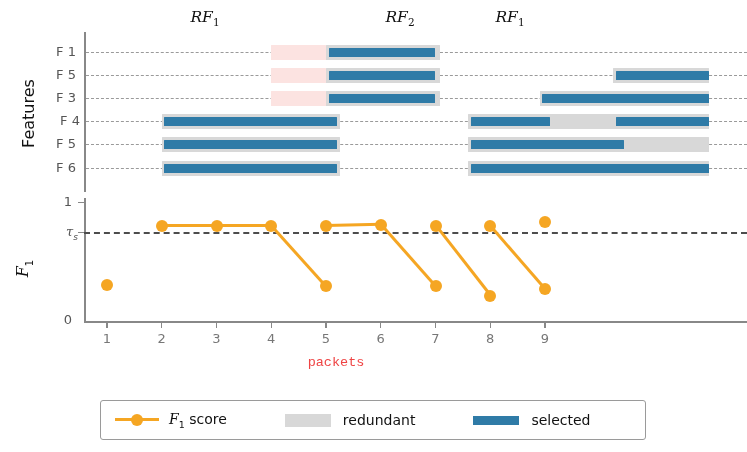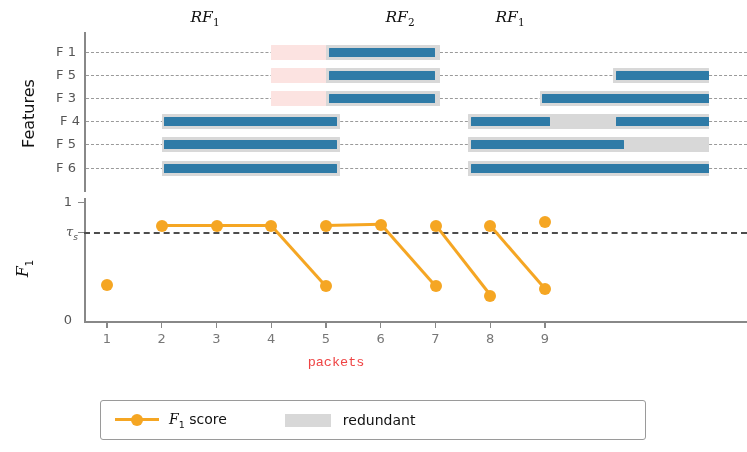--- a/index.html
+++ b/index.html
@@ -184,15 +184,19 @@
         <i>F</i><sub>1</sub><span> score</span>
       </span>
     </div>
 
     <div class="lg-item" style="margin-right:18px;">
       <span class="lg-swatch" style="width:46px;height:13px;background:#d8d8d8;"></span>
       <span class="lg-txt" style="margin-left:12px;">redundant</span>
     </div>
 
 
+    <div class="lg-item">
+      <span class="lg-swatch" style="width:46px;height:9px;background:#2f7ba7;"></span>
+      <span class="lg-txt" style="margin-left:12px;">selected</span>
+    </div>
   </div>
 
 </div>
 
 </body></html>

